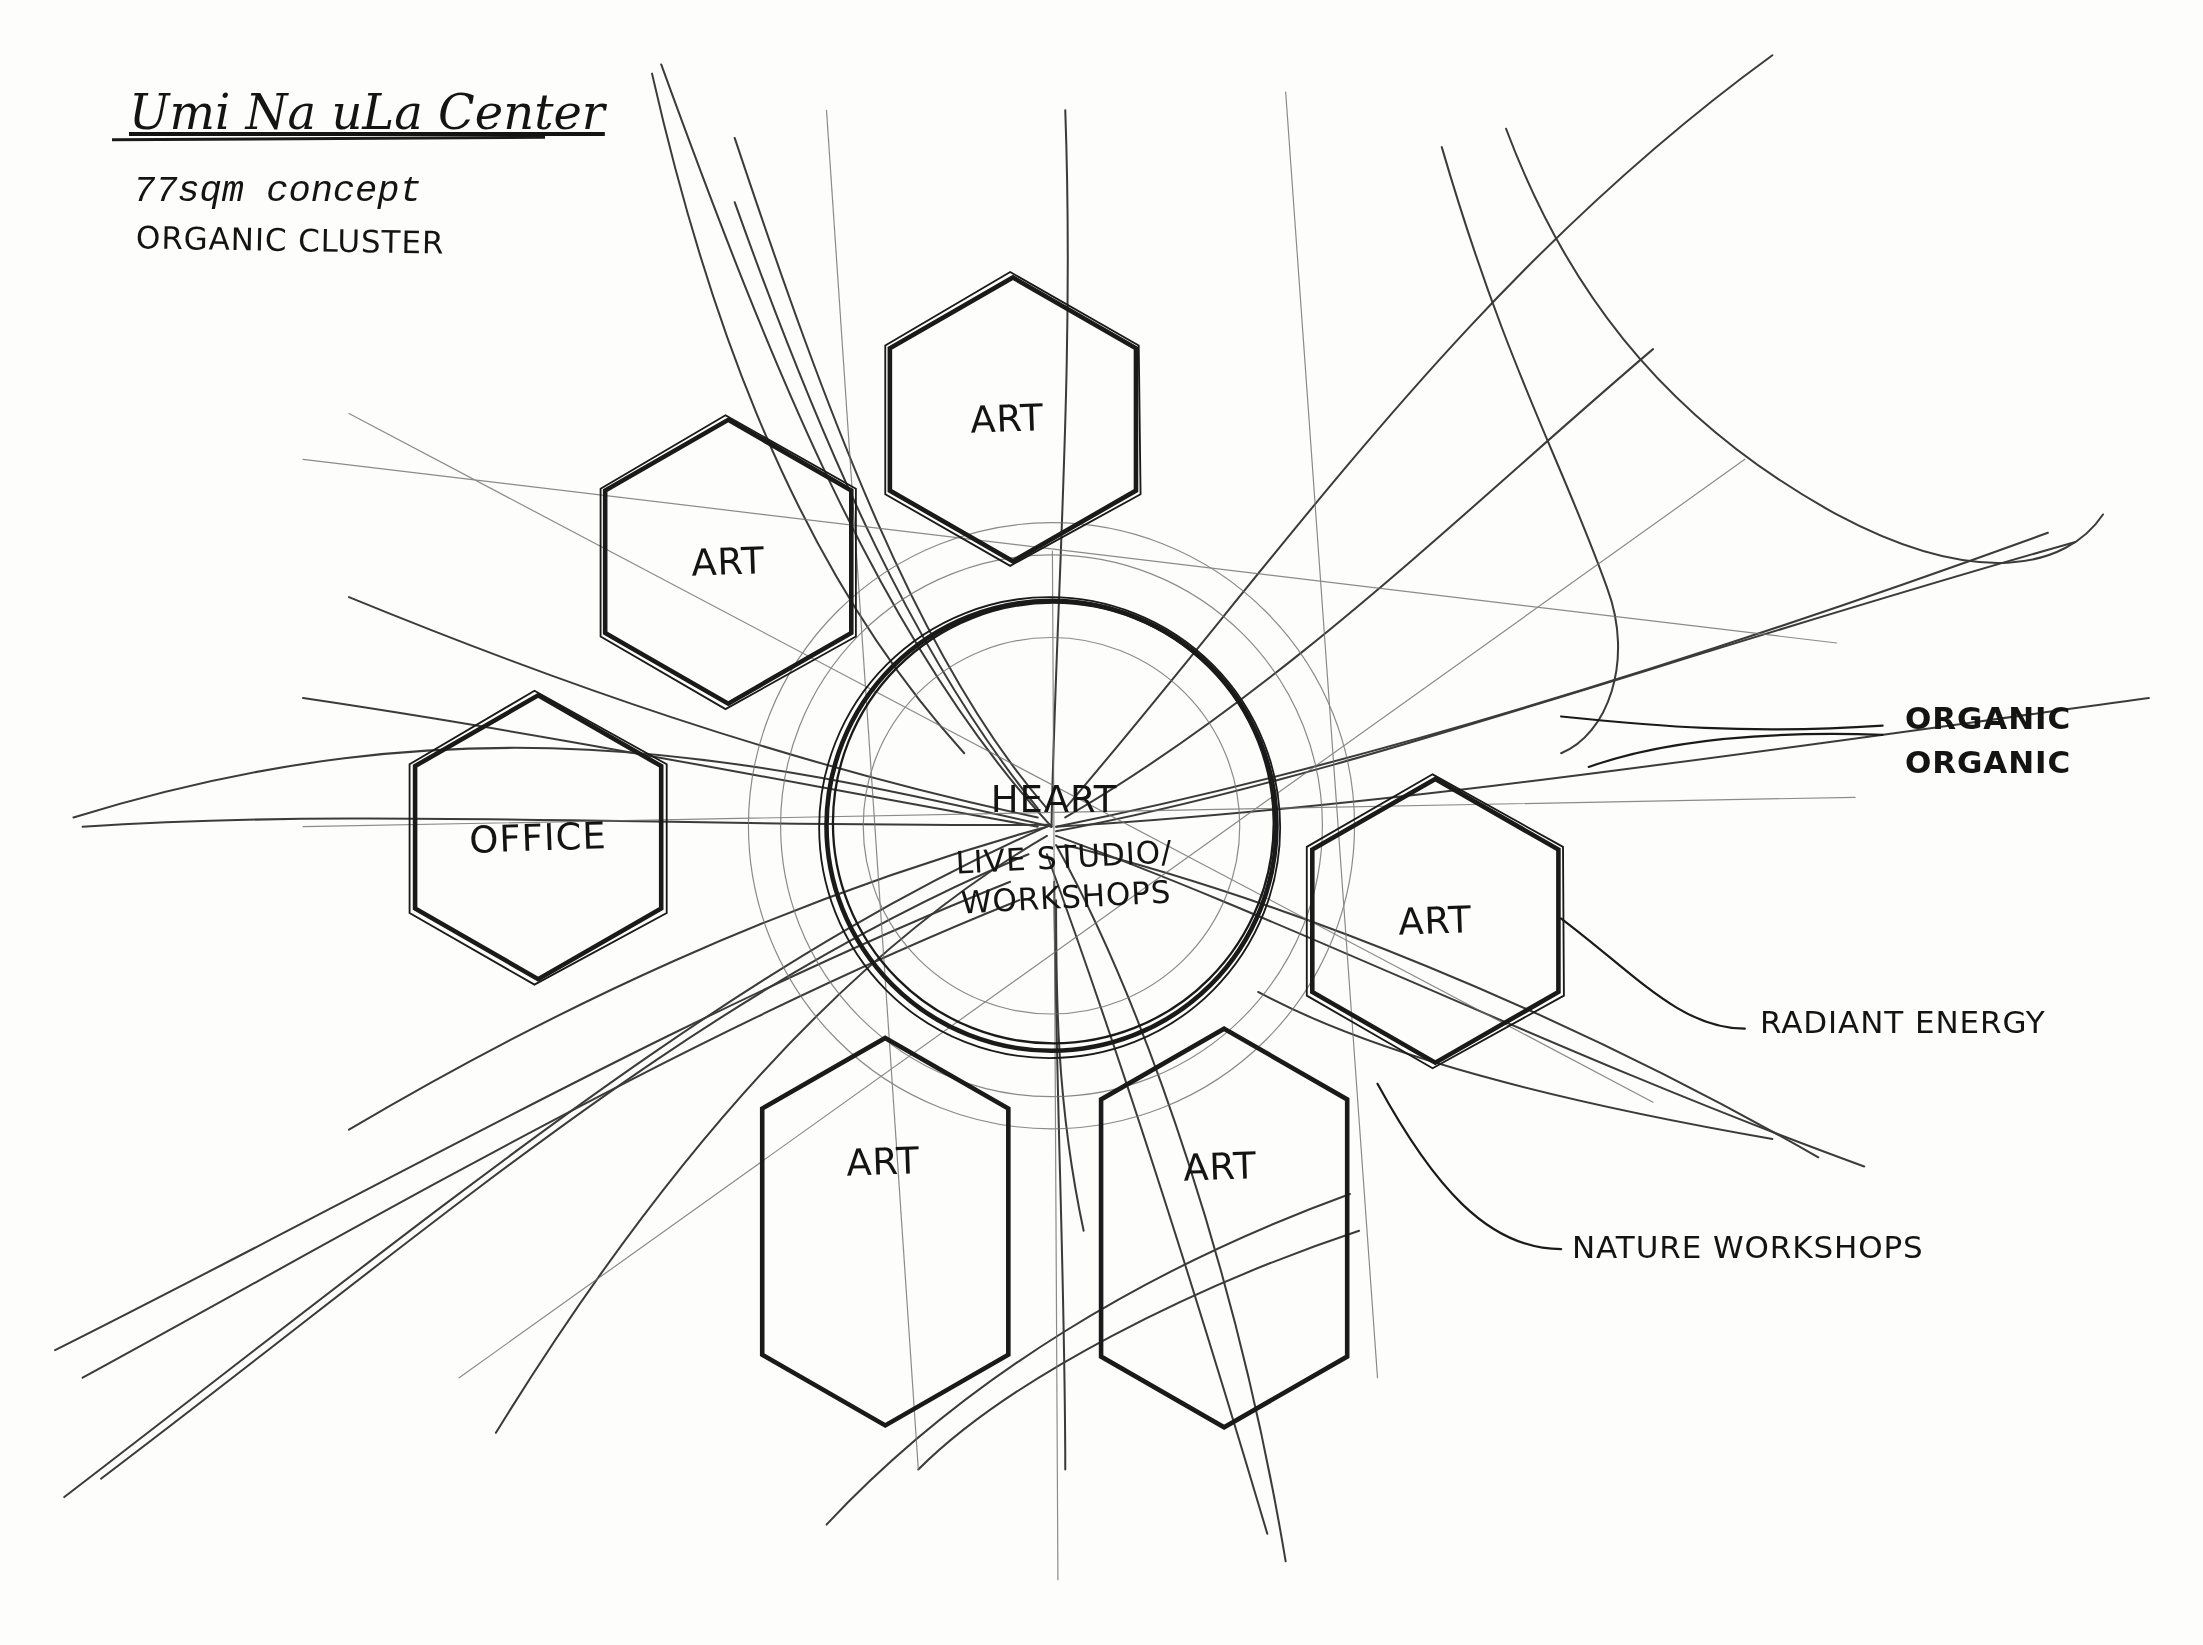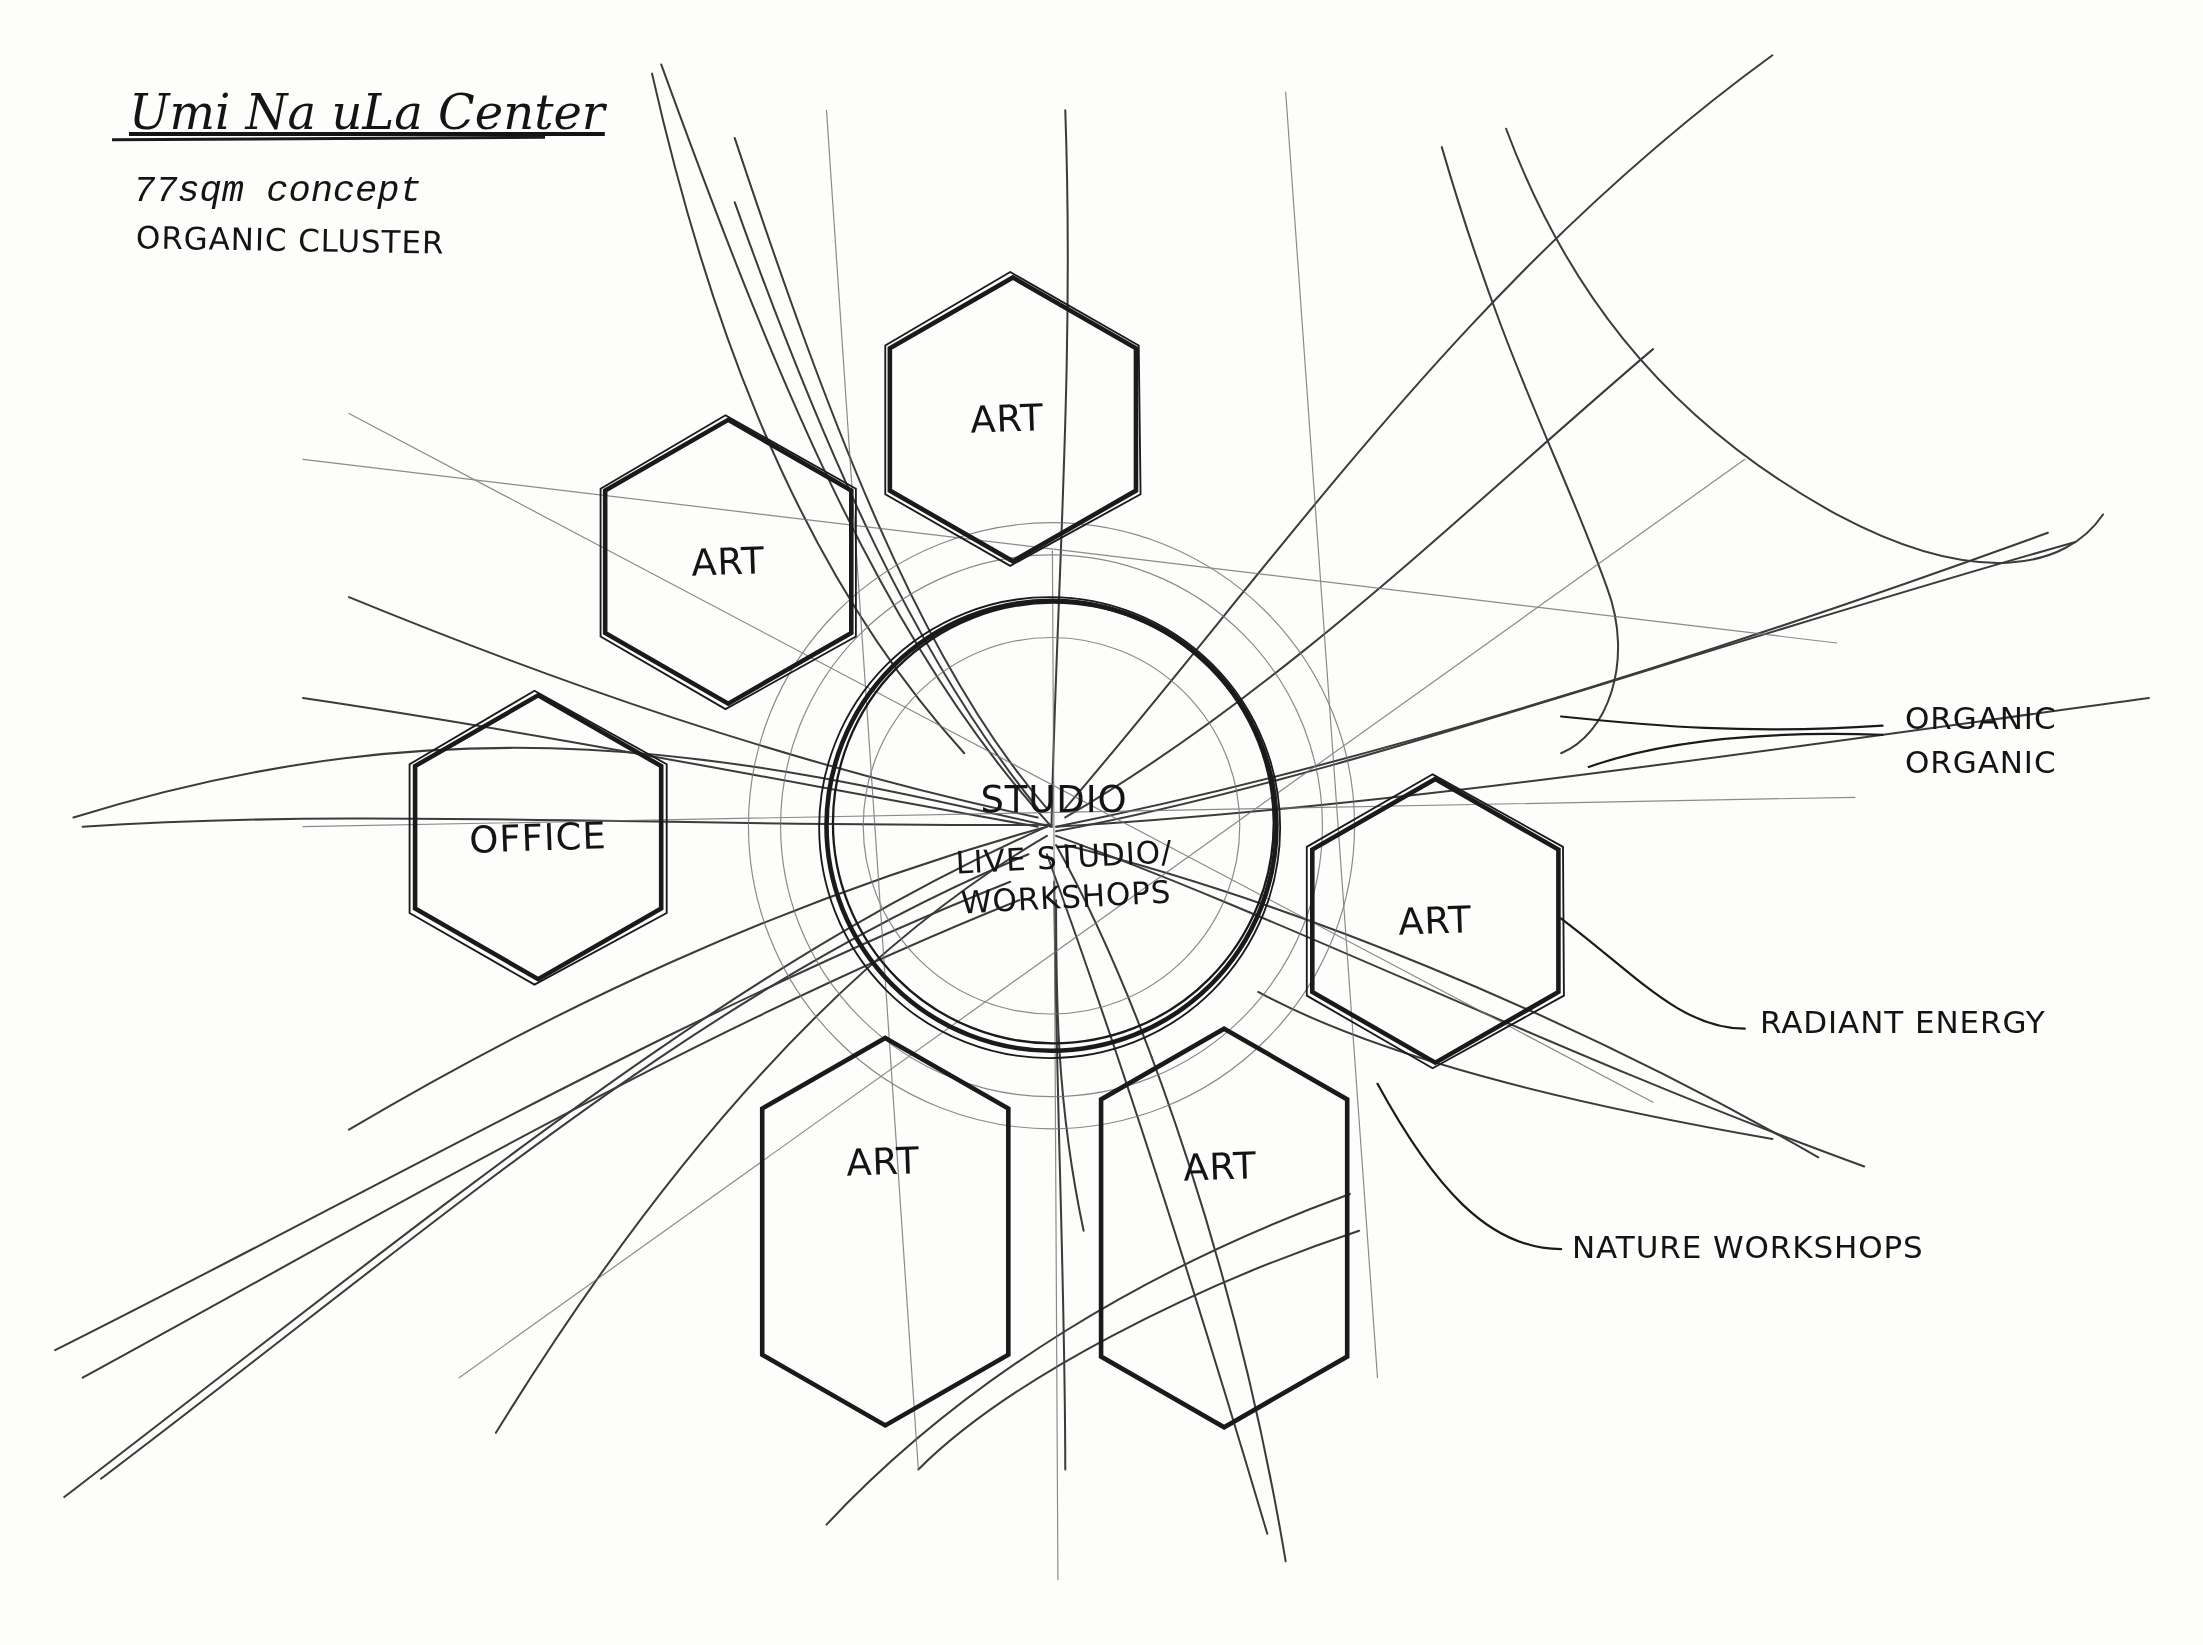--- a/index.html
+++ b/index.html
@@ -103,32 +103,32 @@
       <path d="M1500 1180 C 1560 1290, 1620 1360, 1700 1360"></path>
     </g>
   </g>
 </svg>
 
 <div class="title-rule"></div>
 <div class="label title">Umi Na uLa Center</div>
 <div class="label sub1">77sqm concept</div>
 <div class="label sub2">ORGANIC CLUSTER</div>
 
-<div class="label heart" style="left:1054px; top:799px;">STUDIO</div>
+<div class="label heart" style="left:1054px; top:799px;">HEART</div>
 <div class="label heart-sub" style="left:1065px; top:877px;">
   <div>LIVE STUDIO/</div>
   <div>WORKSHOPS</div>
 </div>
 
 <div class="label room" style="left:1007px; top:419px;">ART</div>
 <div class="label room" style="left:728px; top:562px;">ART</div>
 <div class="label room" style="left:538px; top:838px;">OFFICE</div>
 <div class="label room" style="left:1435px; top:921px;">ART</div>
 <div class="label room" style="left:883px; top:1162px;">ART</div>
 <div class="label room" style="left:1220px; top:1167px;">ART</div>
 
-<div class="label note" style="left:1905px; top:696px; line-height:44px;">
+<div class="label note" style="left:1905px; top:696px; line-height:44px;font-weight:bold;">
   <div>ORGANIC</div>
   <div>ORGANIC</div>
 </div>
 <div class="label note" style="left:1760px; top:1004px;">RADIANT ENERGY</div>
 <div class="label note" style="left:1572px; top:1229px;">NATURE WORKSHOPS</div>
 
 
 </body></html>

